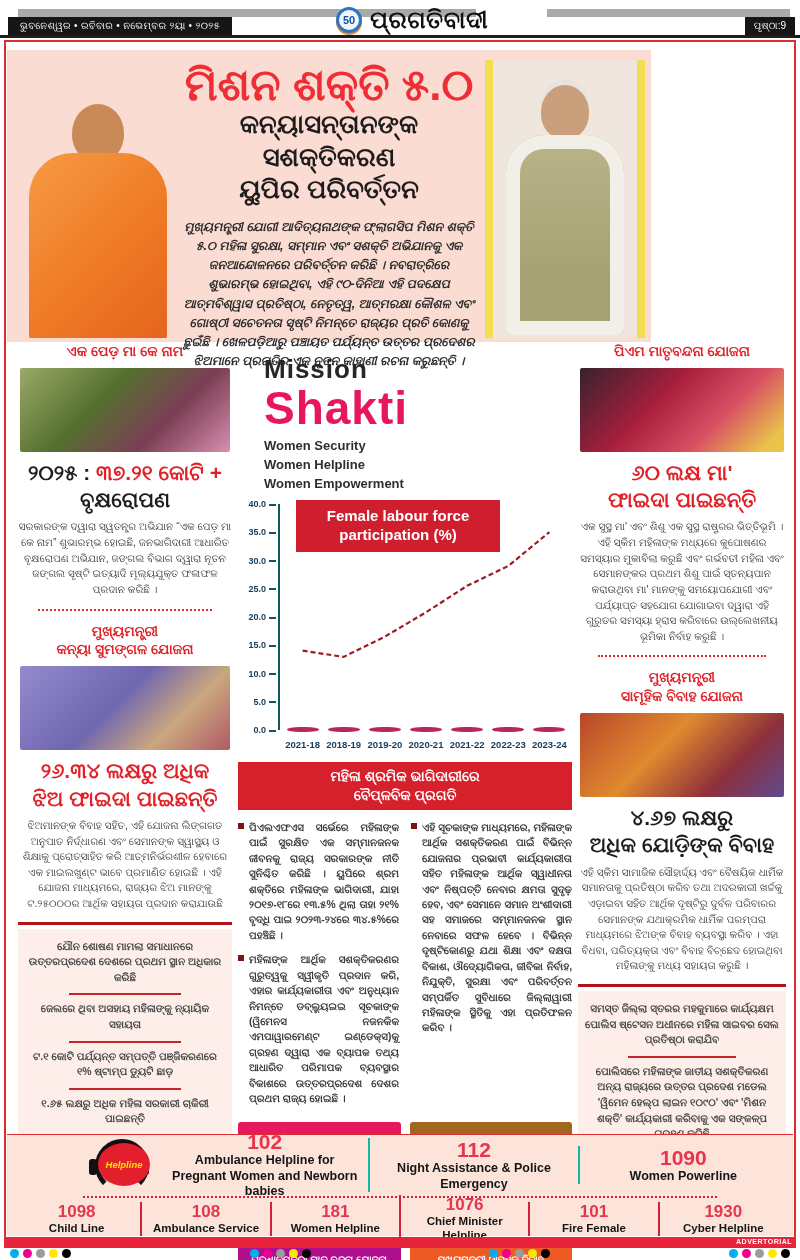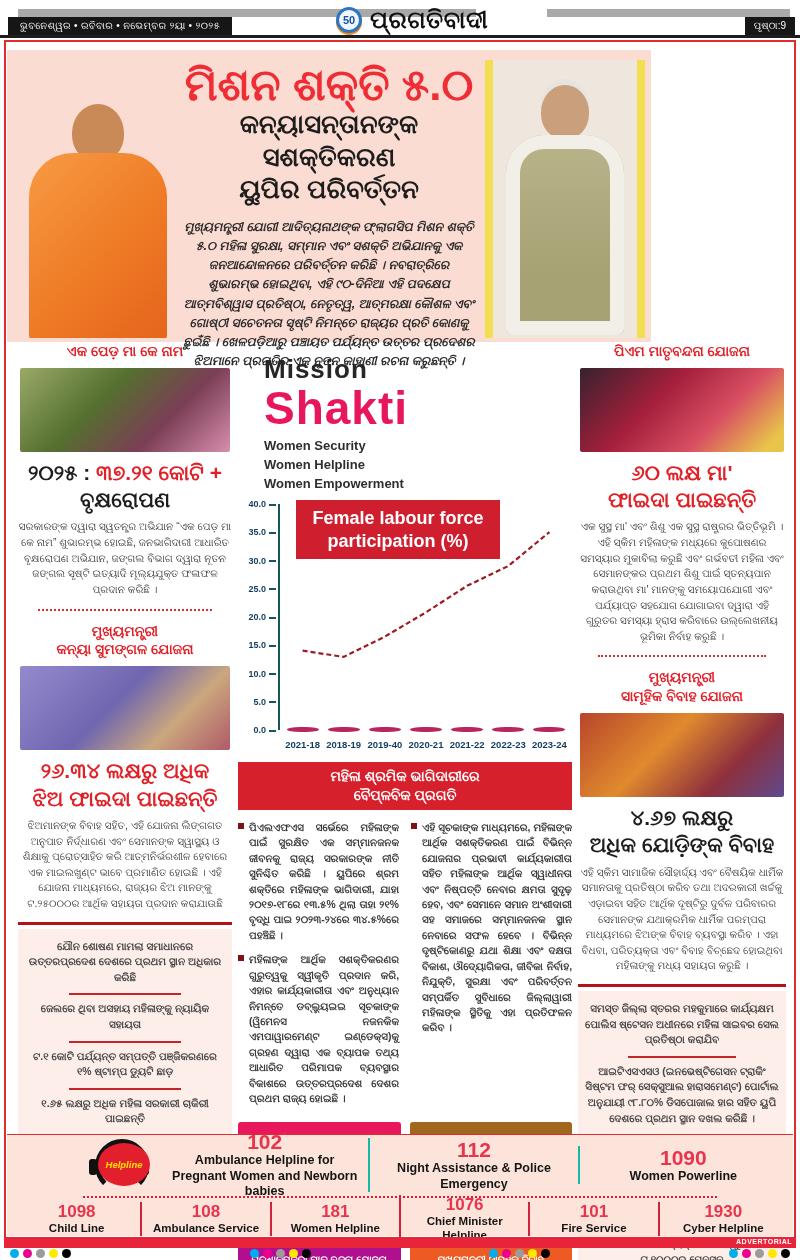--- a/index.html
+++ b/index.html
@@ -65,21 +65,21 @@
   .fist-arm { position:absolute; left:42px; top:64px; width:26px; height:68px; background:#f8c9a0; }
   .fist-bangles { position:absolute; left:38px; top:104px; width:34px; height:14px; background:repeating-linear-gradient(180deg,#e8175d 0 2px,#f8c9a0 2px 5px); border-radius:3px; }
   .phase-badge { position:absolute; left:-12px; top:118px; background:#e8175d; color:#fff; font-weight:bold; font-style:italic; font-size:13px; padding:3px 12px; }
   .logo-text { padding-top:6px; }
   .logo-mission { font-size:26px; font-weight:bold; color:#262626; letter-spacing:1px; }
   .logo-shakti { font-size:46px; font-weight:bold; color:#e8175d; line-height:1; letter-spacing:1px; }
   .logo-tagline { font-size:13px; font-weight:bold; color:#2e2e2e; line-height:1.45; margin-top:6px; }
 
   
   .chart-area { position:relative; height:260px; margin-top:2px; }
-  .chart-title { position:absolute; left:58px; top:4px; width:204px; background:#cf1f2e; color:#fff; font-weight:bold; font-size:18px; line-height:1.25; text-align:center; padding:7px 8px; z-index:3; }
+  .chart-title { position:absolute; left:58px; top:4px; width:204px; background:#cf1f2e; color:#fff; font-weight:bold; font-size:15px; line-height:1.25; text-align:center; padding:7px 8px; z-index:3; }
   .y-axis-line { position:absolute; left:40px; top:8px; bottom:26px; width:2px; background:#14555e; }
   .chart-yaxis { position:absolute; left:0; width:40px; top:8px; bottom:26px; }
   .ytick { position:absolute; right:2px; transform:translateY(50%); font-size:9px; font-weight:bold; color:#123c5e; white-space:nowrap; }
   .ytick i { display:inline-block; width:7px; height:2px; background:#14555e; margin-left:3px; vertical-align:middle; }
   .chart-plot { position:absolute; left:44px; right:2px; bottom:26px; height:226px; display:flex; align-items:flex-end; }
   .bar-slot { flex:1; display:flex; justify-content:center; }
   .bar { width:30px; position:relative; border-radius:2px 2px 0 0; }
   .bar-cap { position:absolute; top:-3px; left:-1px; right:-1px; height:5px; background:#b9255e; border-radius:50% / 60%; }
   .chart-xlabels { position:absolute; left:44px; right:2px; bottom:6px; display:flex; }
   .xlabel { flex:1; text-align:center; font-size:9.5px; font-weight:bold; color:#123c5e; }
@@ -240,21 +240,21 @@
               <div class="bar-cap" style="background: rgb(185, 37, 94);"></div>
             </div>
           </div>
         </div>
       <svg class="trend-svg" preserveAspectRatio="none" viewBox="0 0 288 226">
           <path d="M 20.6 146.7 L 61.7 152.9 L 102.9 132.6 L 144.0 108.3 L 185.1 81.8 L 226.3 62.0 L 267.4 28.1" fill="none" stroke="#9e1b23" stroke-width="2.2" stroke-dasharray="5 3"></path>
         </svg>
       <div class="chart-xlabels">
           <div class="xlabel">2021-18</div>
           <div class="xlabel">2018-19</div>
-          <div class="xlabel">2019-40</div>
+          <div class="xlabel">2019-20</div>
           <div class="xlabel">2020-21</div>
           <div class="xlabel">2021-22</div>
           <div class="xlabel">2022-23</div>
           <div class="xlabel">2023-24</div>
         </div>
     </div>
 
     <div class="mid-header">
       <span>ମହିଳା ଶ୍ରମିକ ଭାଗିଦାରୀରେ</span><br>
       <span>ବୈପ୍ଳବିକ ପ୍ରଗତି</span>
@@ -297,21 +297,20 @@
     <div class="photo photo-wedding"></div>
     <div class="stat">
       <span class="dark">୪.୬୭ ଲକ୍ଷରୁ</span><br>
       <span class="dark">ଅଧିକ ଯୋଡ଼ିଙ୍କ ବିବାହ</span>
     </div>
     <div class="sec-para">ଏହି ସ୍କିମ ସାମାଜିକ ସୌହାର୍ଦ୍ଦ୍ୟ ଏବଂ ବୈଷୟିକ ଧାର୍ମିକ ସମାନତାକୁ ପ୍ରତିଷ୍ଠା କରିବ ତଥା ଅଦରକାରୀ ଖର୍ଚ୍ଚକୁ ଏଡ଼ାଇବା ସହିତ ଆର୍ଥିକ ଦୃଷ୍ଟିରୁ ଦୁର୍ବଳ ପରିବାରର ସେମାନଙ୍କ ଯଥାକ୍ରମିକ ଧାର୍ମିକ ପରମ୍ପରା ମାଧ୍ୟମରେ ଝିଅଙ୍କ ବିବାହ ବ୍ୟବସ୍ଥା କରିବ । ଏହା ବିଧବା, ପରିତ୍ୟକ୍ତା ଏବଂ ବିବାହ ବିଚ୍ଛେଦ ହୋଇଥିବା ମହିଳାଙ୍କୁ ମଧ୍ୟ ସହାୟତା କରୁଛି ।</div>
     <div class="thick-div"></div>
     <div class="facts-panel">
 
     <div class="fact">ସମସ୍ତ ଜିଲ୍ଲା ସ୍ତରର ମହକୁମାରେ କାର୍ଯ୍ୟକ୍ଷମ ପୋଲିସ ଷ୍ଟେସନ ଅଧୀନରେ ମହିଳା ସାଇବର ସେଲ ପ୍ରତିଷ୍ଠା କରାଯିବ</div>
-        <div class="fact">ଆଇଟିଏସଏସଓ (ଇନଭେଷ୍ଟିଗେସନ ଟ୍ରାକିଂ ସିଷ୍ଟମ ଫର୍ ସେକ୍ସୁଆଲ ହାରାସମେଣ୍ଟ) ପୋର୍ଟାଲ ଅନୁଯାୟୀ ୯୮.୮୦% ଡିସପୋଜାଲ ହାର ସହିତ ୟୁପି ଦେଶରେ ପ୍ରଥମ ସ୍ଥାନ ଦଖଲ କରିଛି ।</div>
         <div class="fact">ପୋଲିସରେ ମହିଳାଙ୍କ ଜାତୀୟ ସଶକ୍ତିକରଣ ଅନ୍ୟ ରାଜ୍ୟରେ ଉତ୍ତର ପ୍ରଦେଶ ମଡେଲ 'ୱିମେନ ହେଲ୍ପ ଲାଇନ ୧୦୯୦' ଏବଂ 'ମିଶନ ଶକ୍ତି' କାର୍ଯ୍ୟକାରୀ କରିବାକୁ ଏକ ସଙ୍କଳ୍ପ ଗ୍ରହଣ କରିଛି</div>
         <div class="fact">୩୭.୬୫ ଲକ୍ଷ ପରିତ୍ୟକ୍ତ ମହିଳାଙ୍କୁ ମାସିକ ଟ.୧୦୦୦ର ପେନସନ</div>
         <div class="fact">ସ୍ନାତକ ସ୍ତର ପର୍ଯ୍ୟନ୍ତ ଝିଅଙ୍କୁ ମାଗଣା ଶିକ୍ଷା</div>
       </div>
   </div>
 
   <div class="helpline">
     <div class="hl-row1">
       <div class="hl-icon">
         <div class="hl-circle">
@@ -354,21 +353,21 @@
           <div class="hl2-label">Women Helpline</div>
         </div>
 
         <div class="hl2-cell">
           <div class="hl2-num">1076</div>
           <div class="hl2-label">Chief Minister Helpline</div>
         </div>
 
         <div class="hl2-cell">
           <div class="hl2-num">101</div>
-          <div class="hl2-label">Fire Service</div>
+          <div class="hl2-label">Fire Female</div>
         </div>
 
         <div class="hl2-cell">
           <div class="hl2-num">1930</div>
           <div class="hl2-label">Cyber Helpline</div>
         </div>
       </div>
   </div>
 </div>
 

